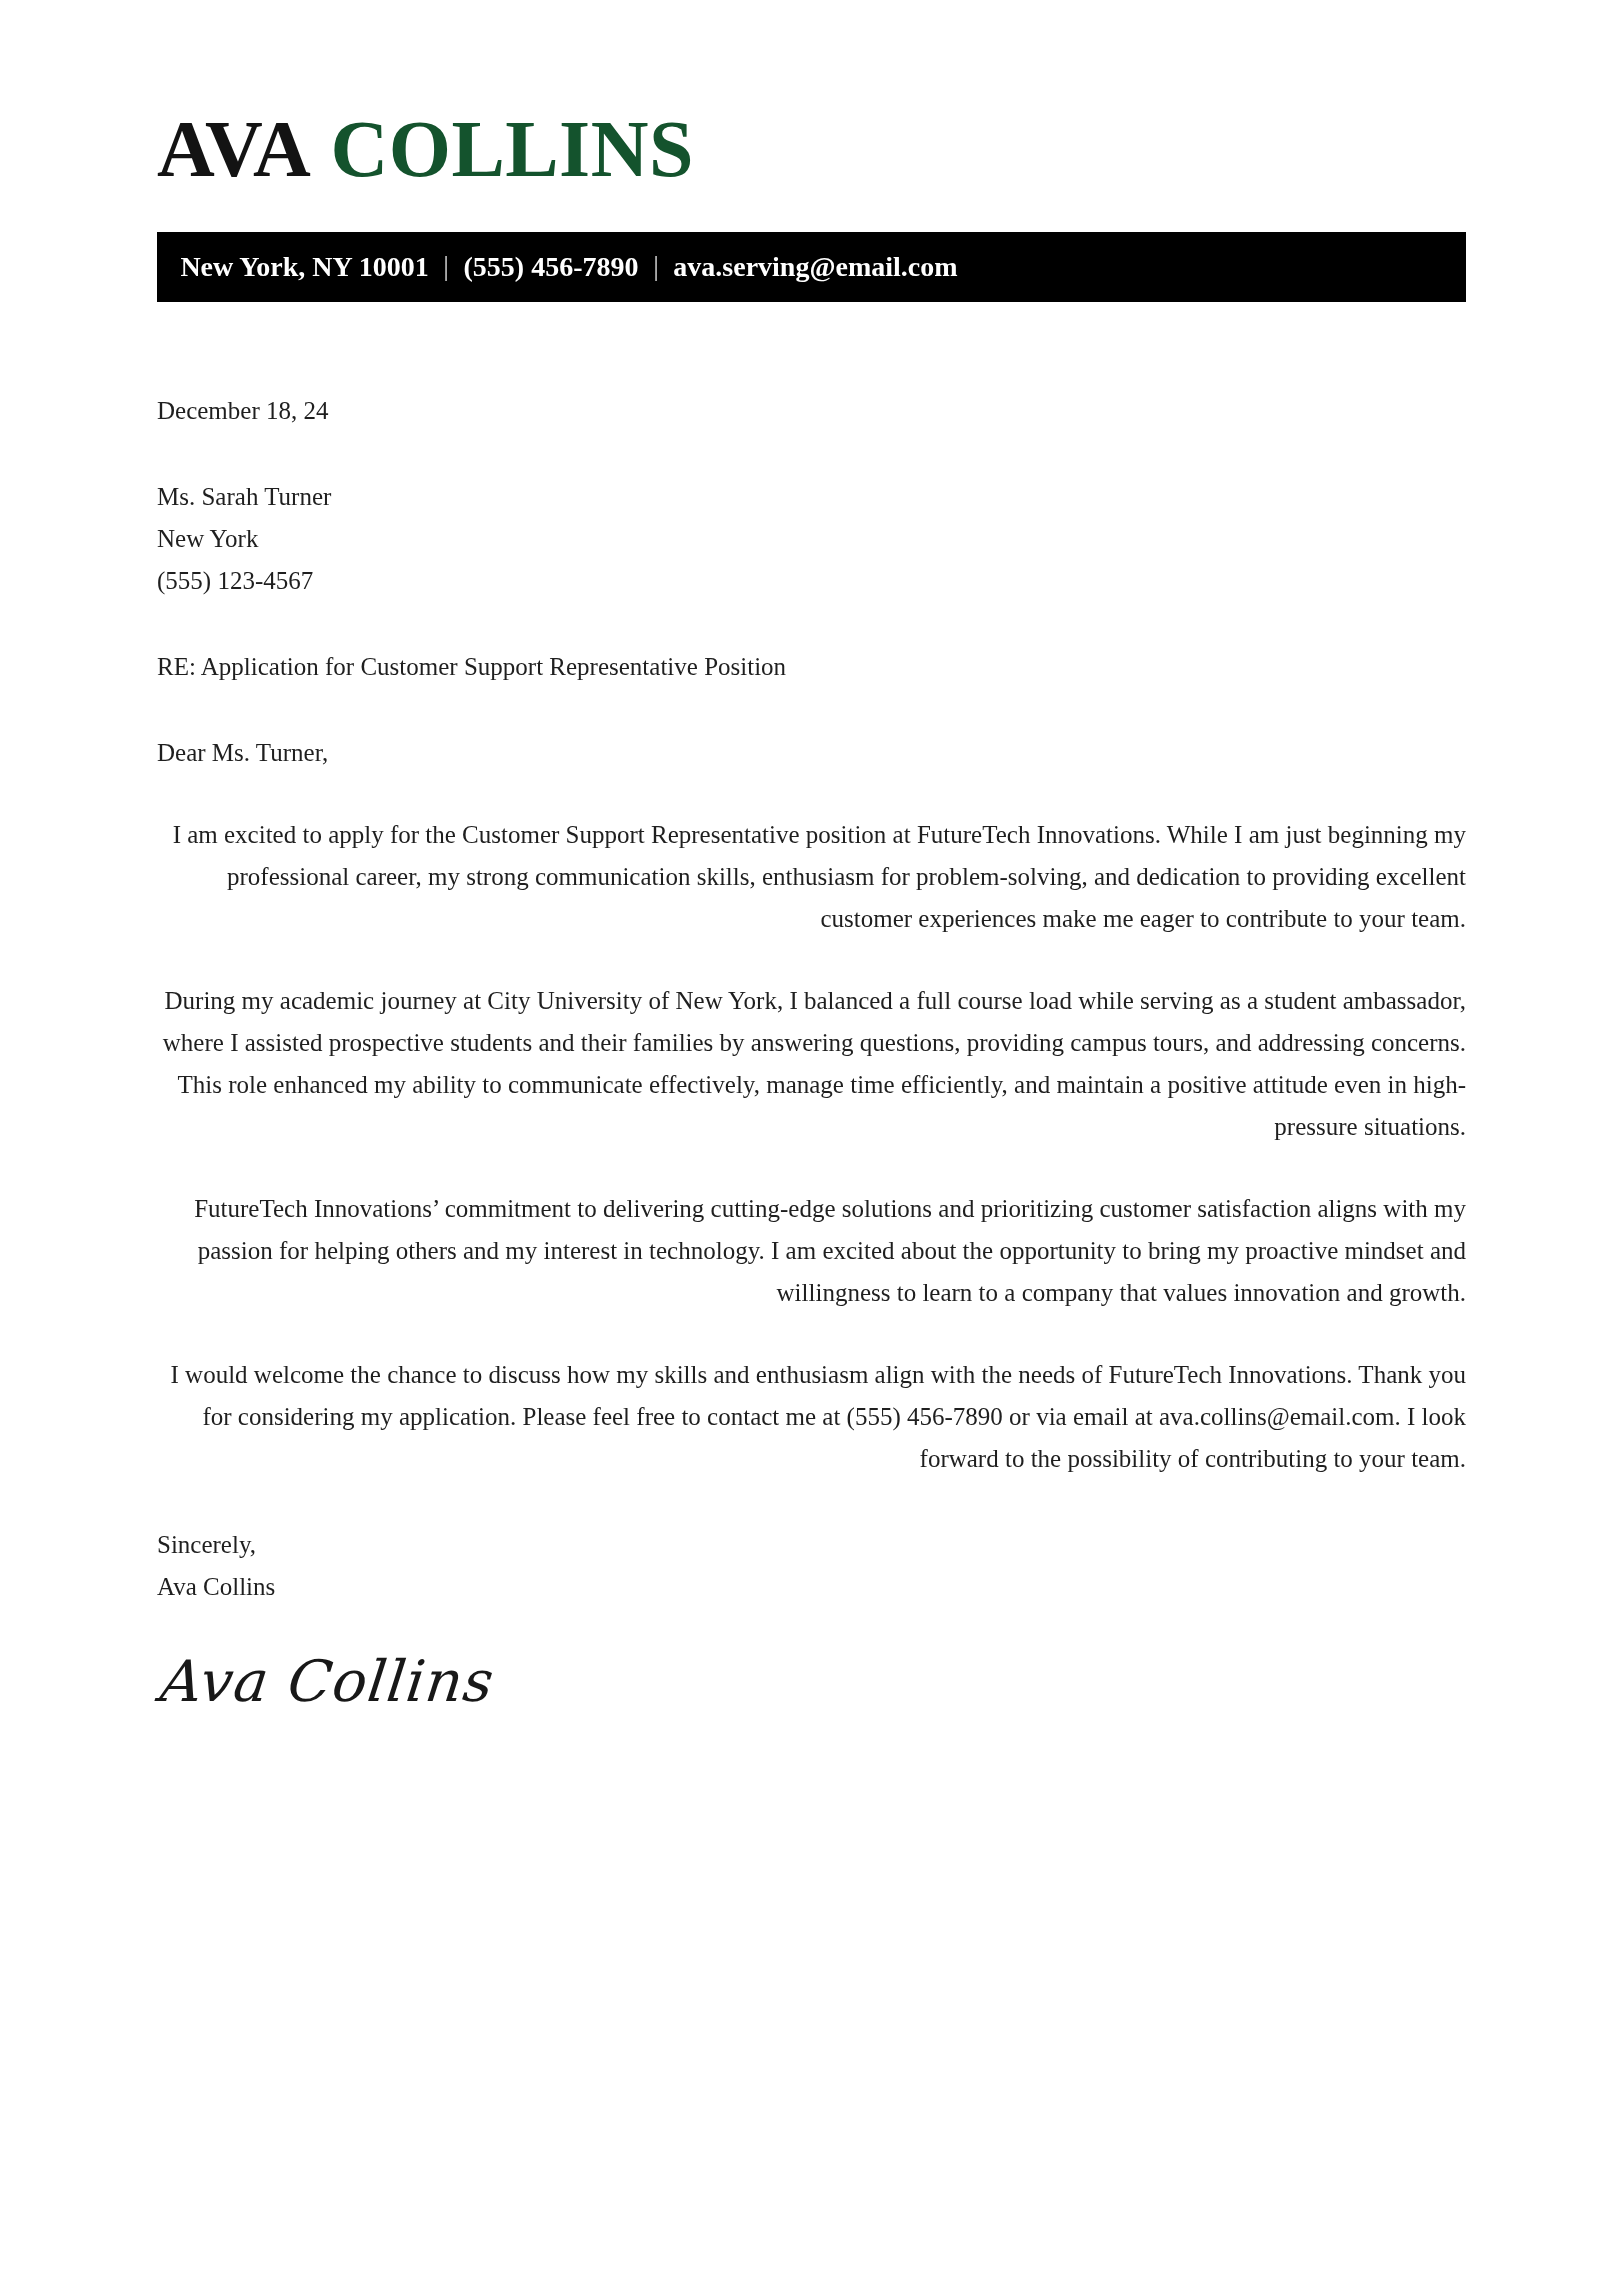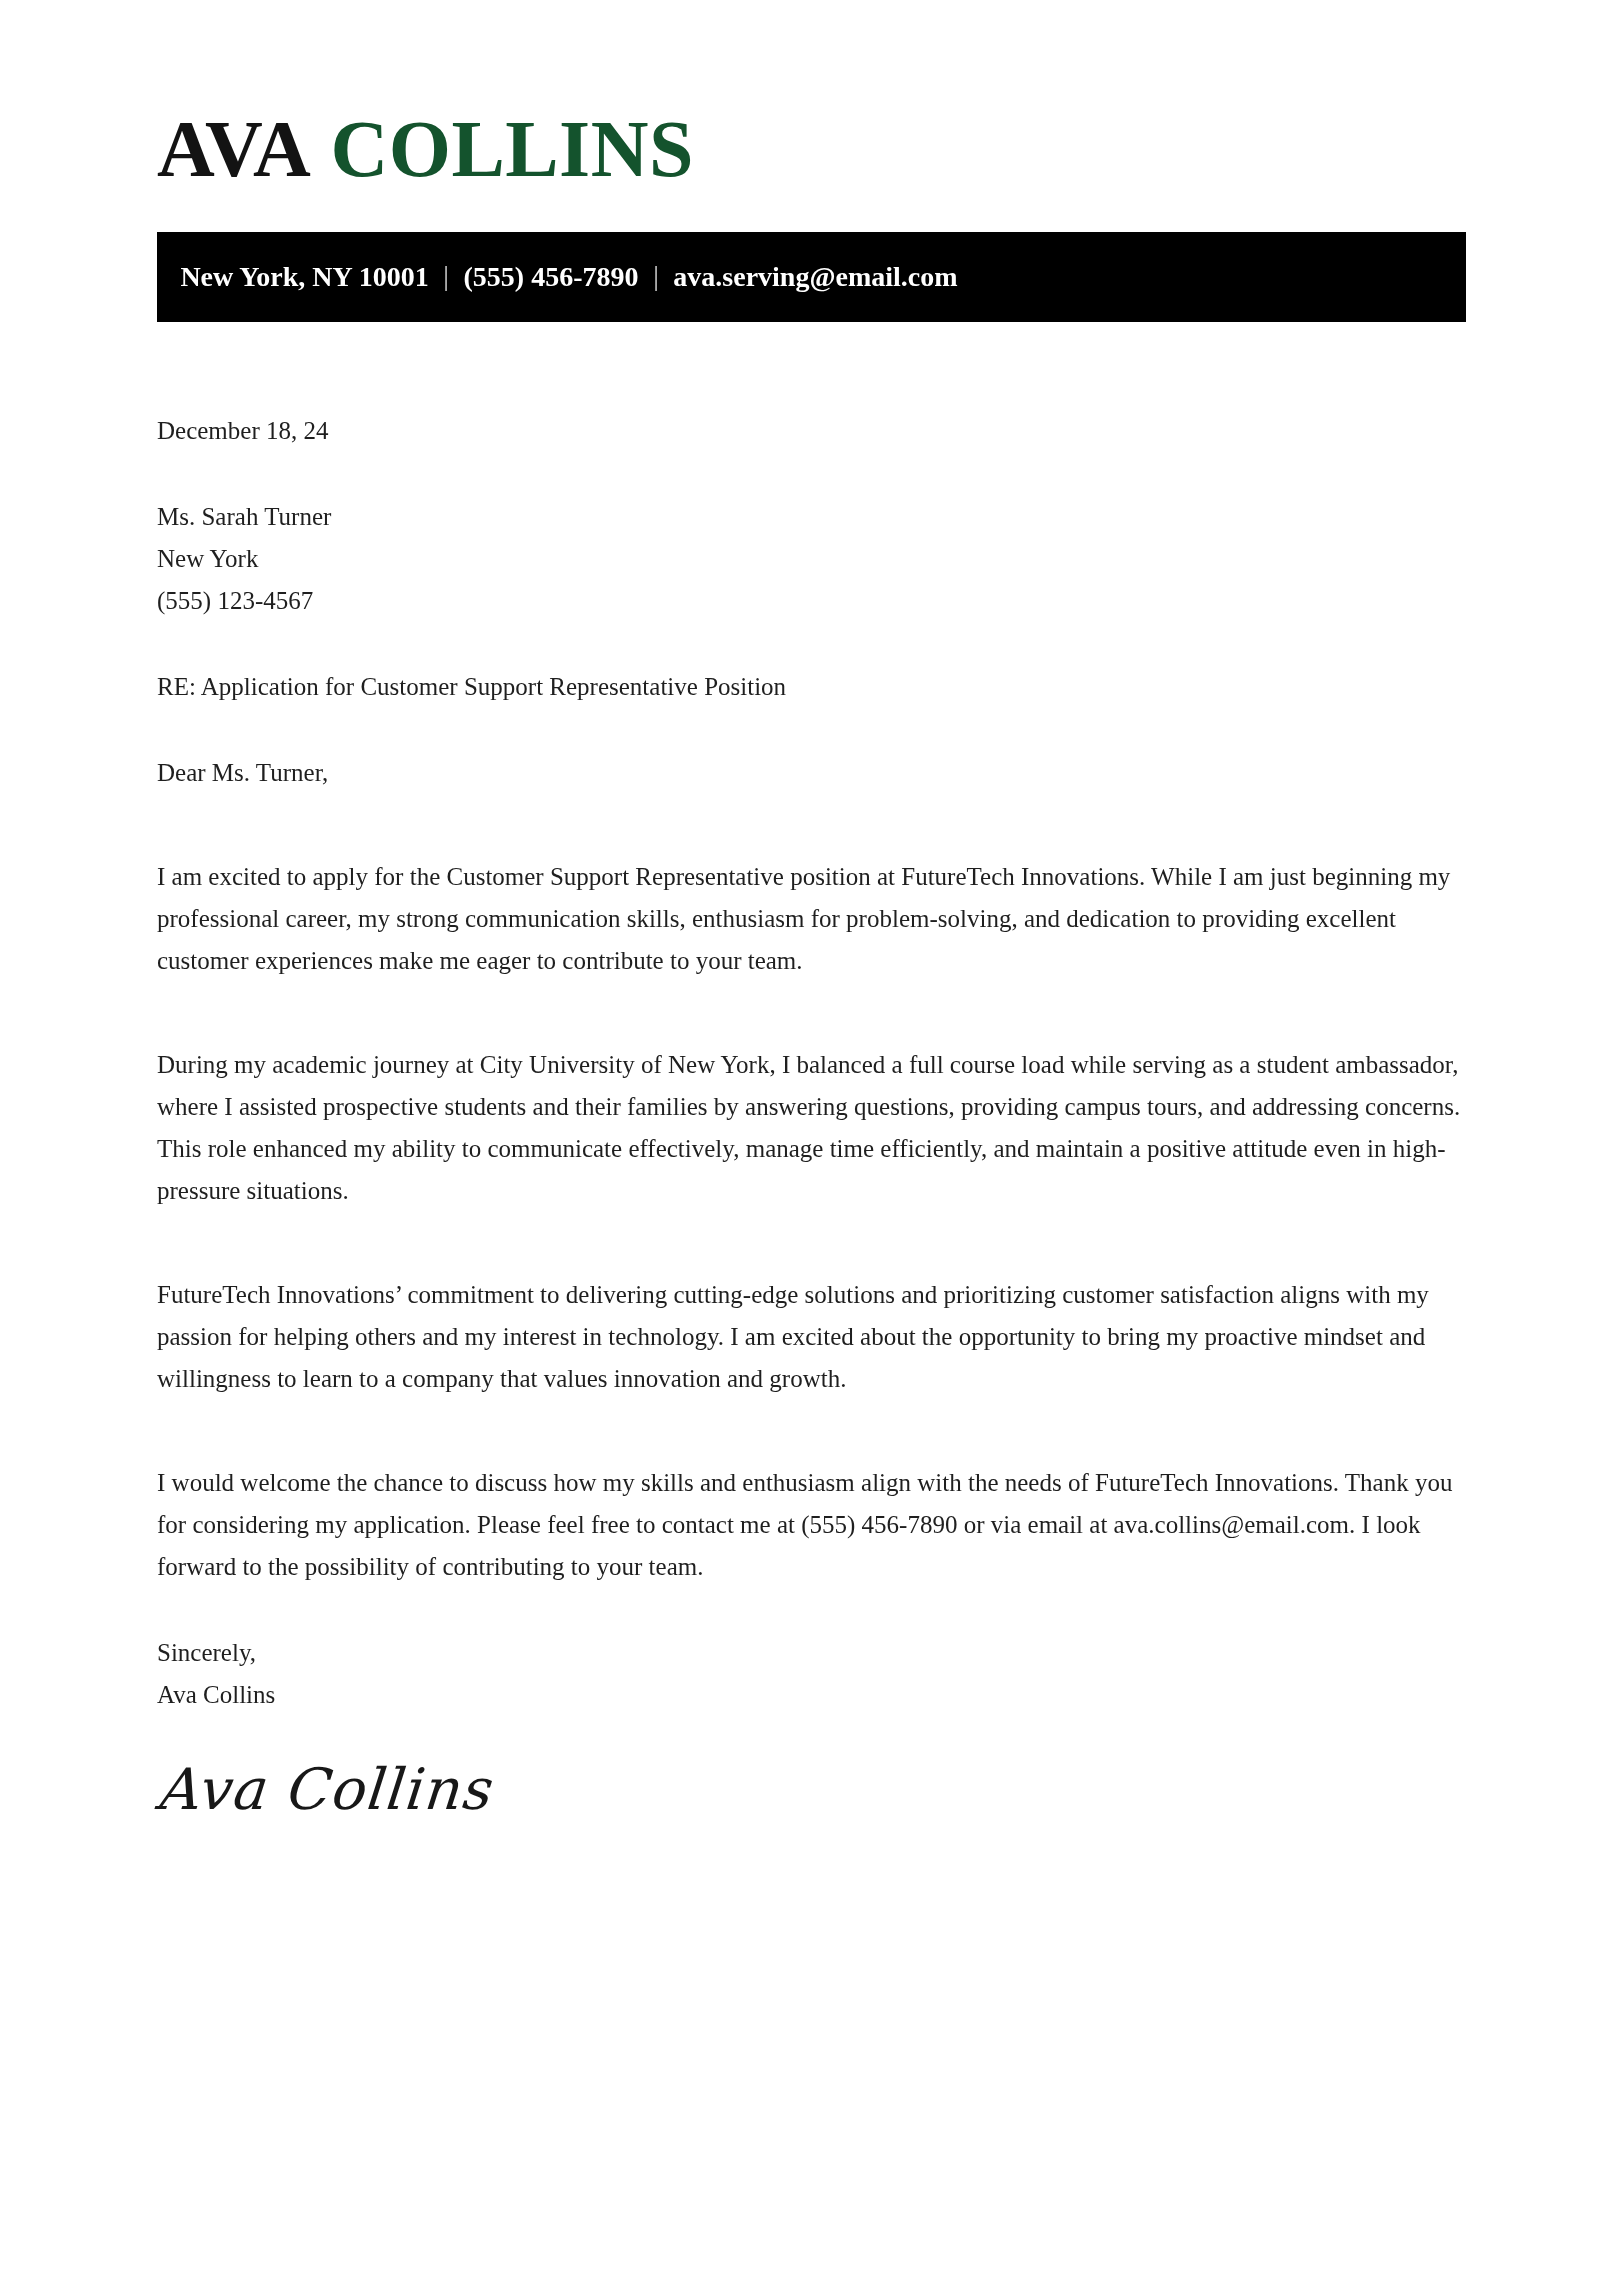--- a/index.html
+++ b/index.html
@@ -30,21 +30,21 @@
   .name .first {
     color: #131313;
     margin-right: 0.24em;
     font-family: Liberation Serif, serif;
   }
   .name .last {
     color: #14532d;
   }
   .contact-bar {
     margin-top: 43px;
-    height: 90px;
+    height: 70px;
     background: #000000;
     color: #ffffff;
     display: flex;
     align-items: center;
     padding: 0 23.4px;
     box-sizing: border-box;
     font-size: 28px;
     font-weight: bold;
     white-space: nowrap;
   }
@@ -62,22 +62,22 @@
   .block {
     margin: 44px 0 0 0;
   }
   .date-line {
     margin-top: 88px;
   }
   .addr-line, .closing-line {
     line-height: 42px;
   }
   p.body-par {
-    margin: 62px 0 0 0;
-    text-align: left;
+    margin: 40px 0 0 0;
+    text-align: right;
   }
   .signature {
     margin-top: 39px;
     font-family: "DejaVu Serif", serif;
     font-style: italic;
     font-size: 57px;
     line-height: 1.2;
     letter-spacing: 1px;
     color: #181818;
     transform: skewX(-7deg);

